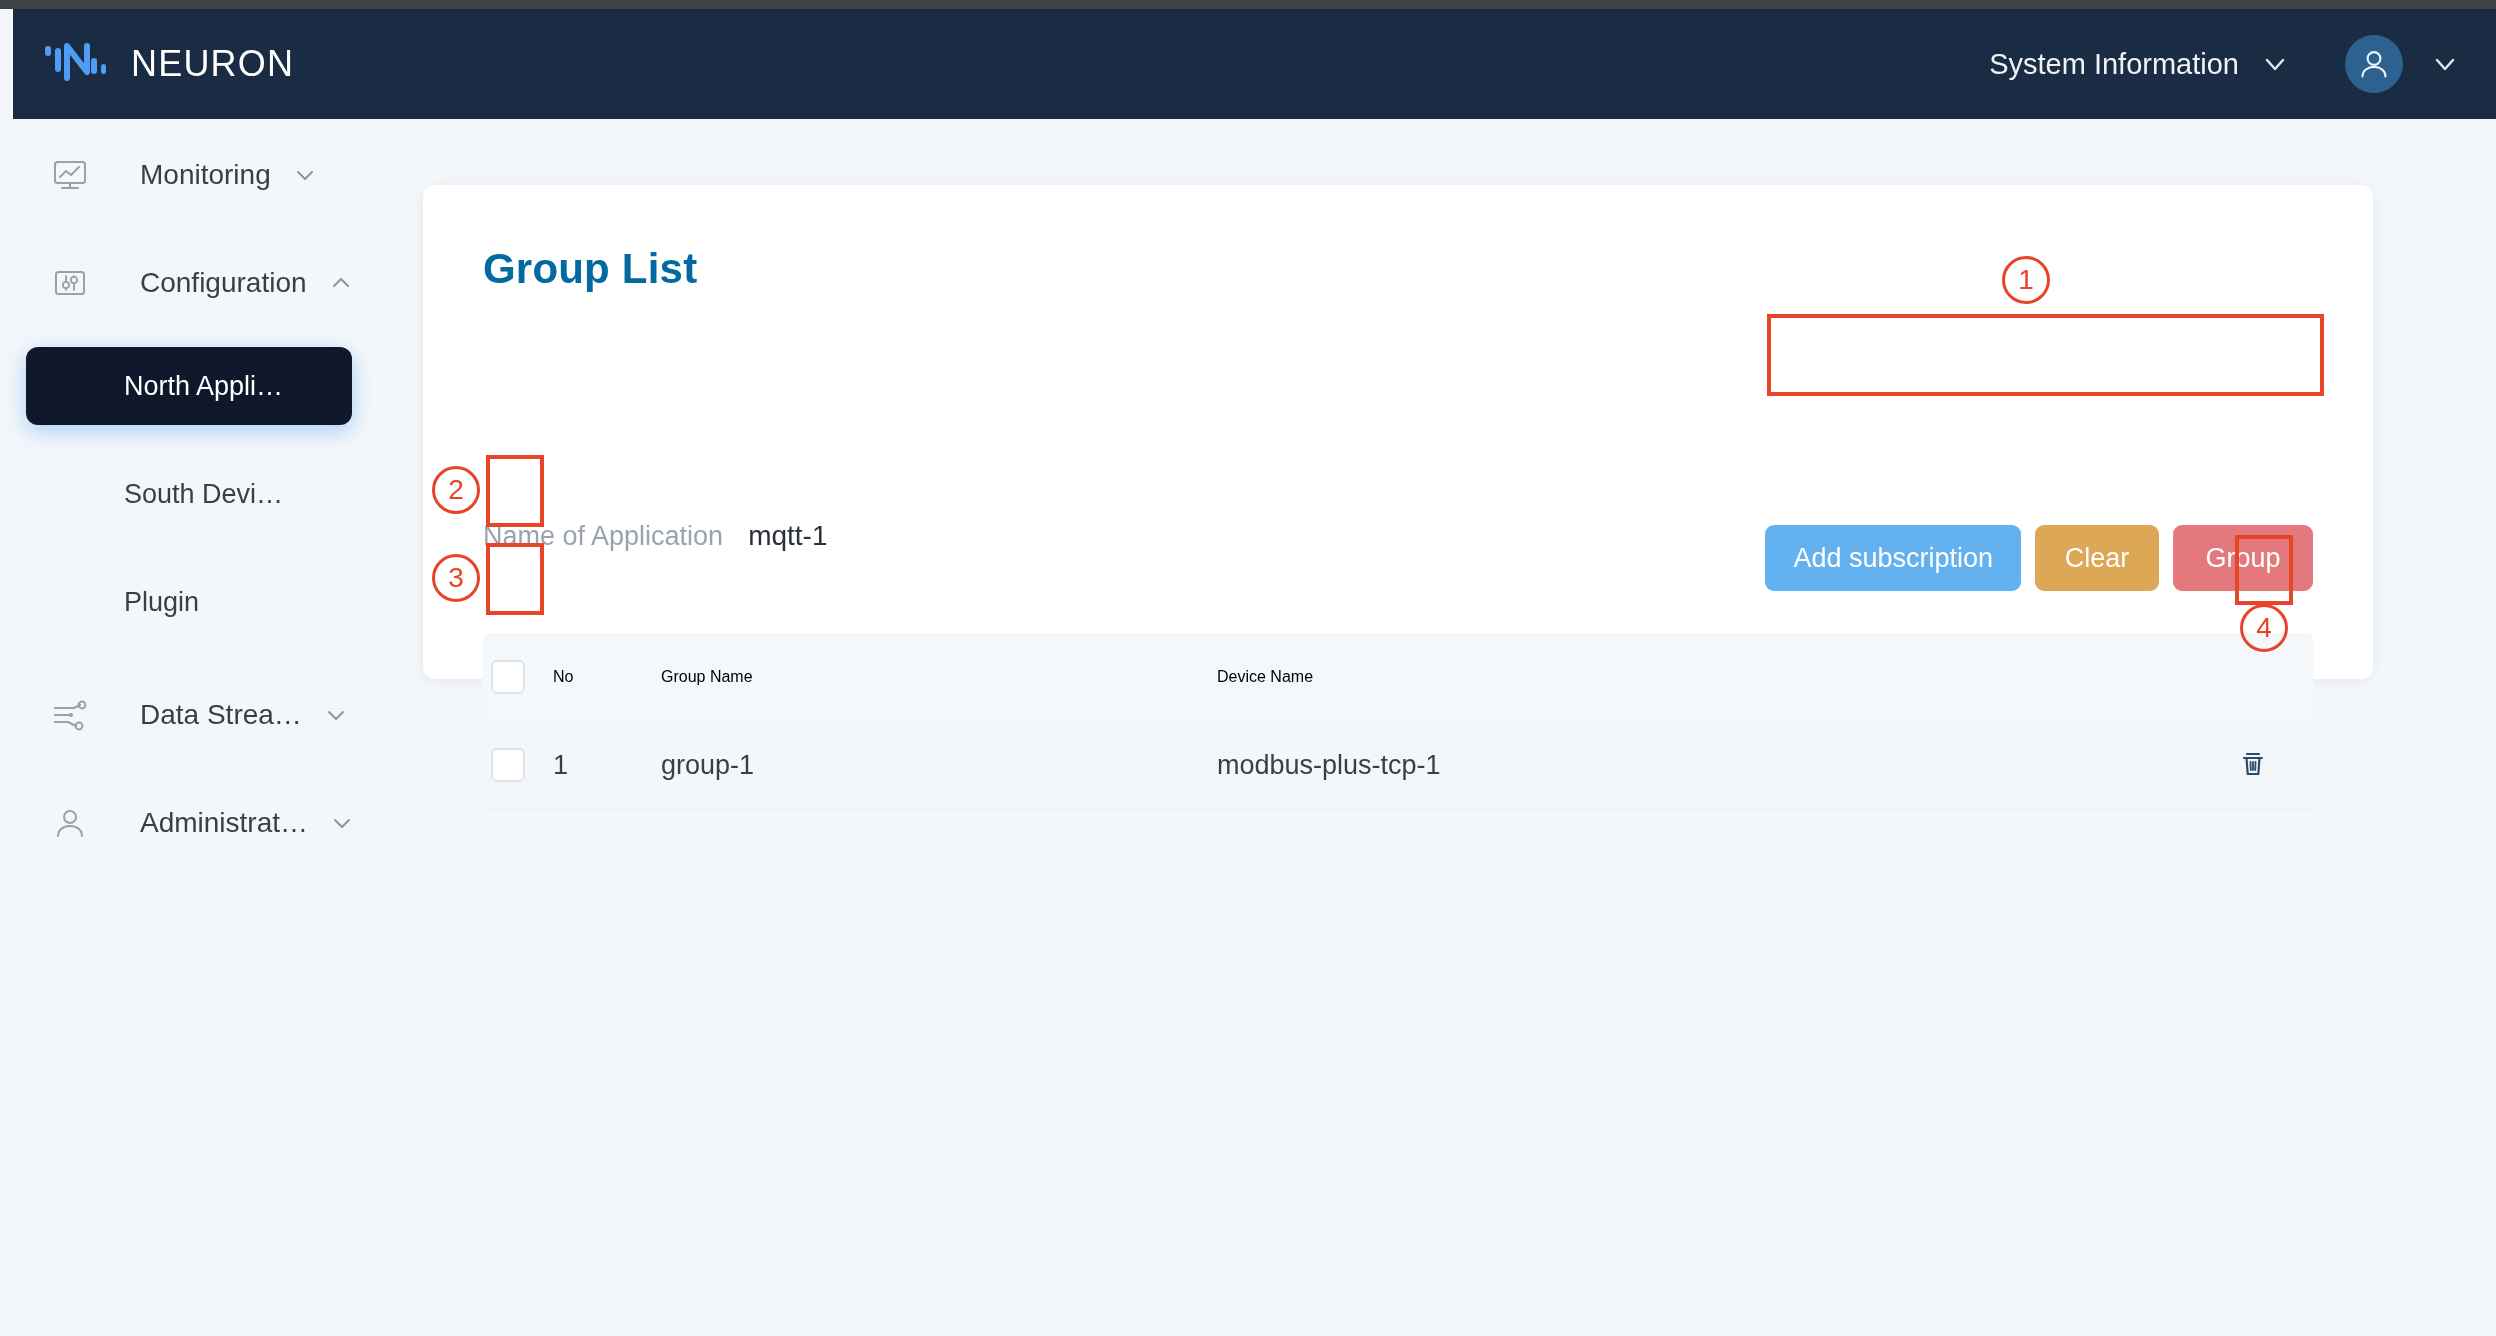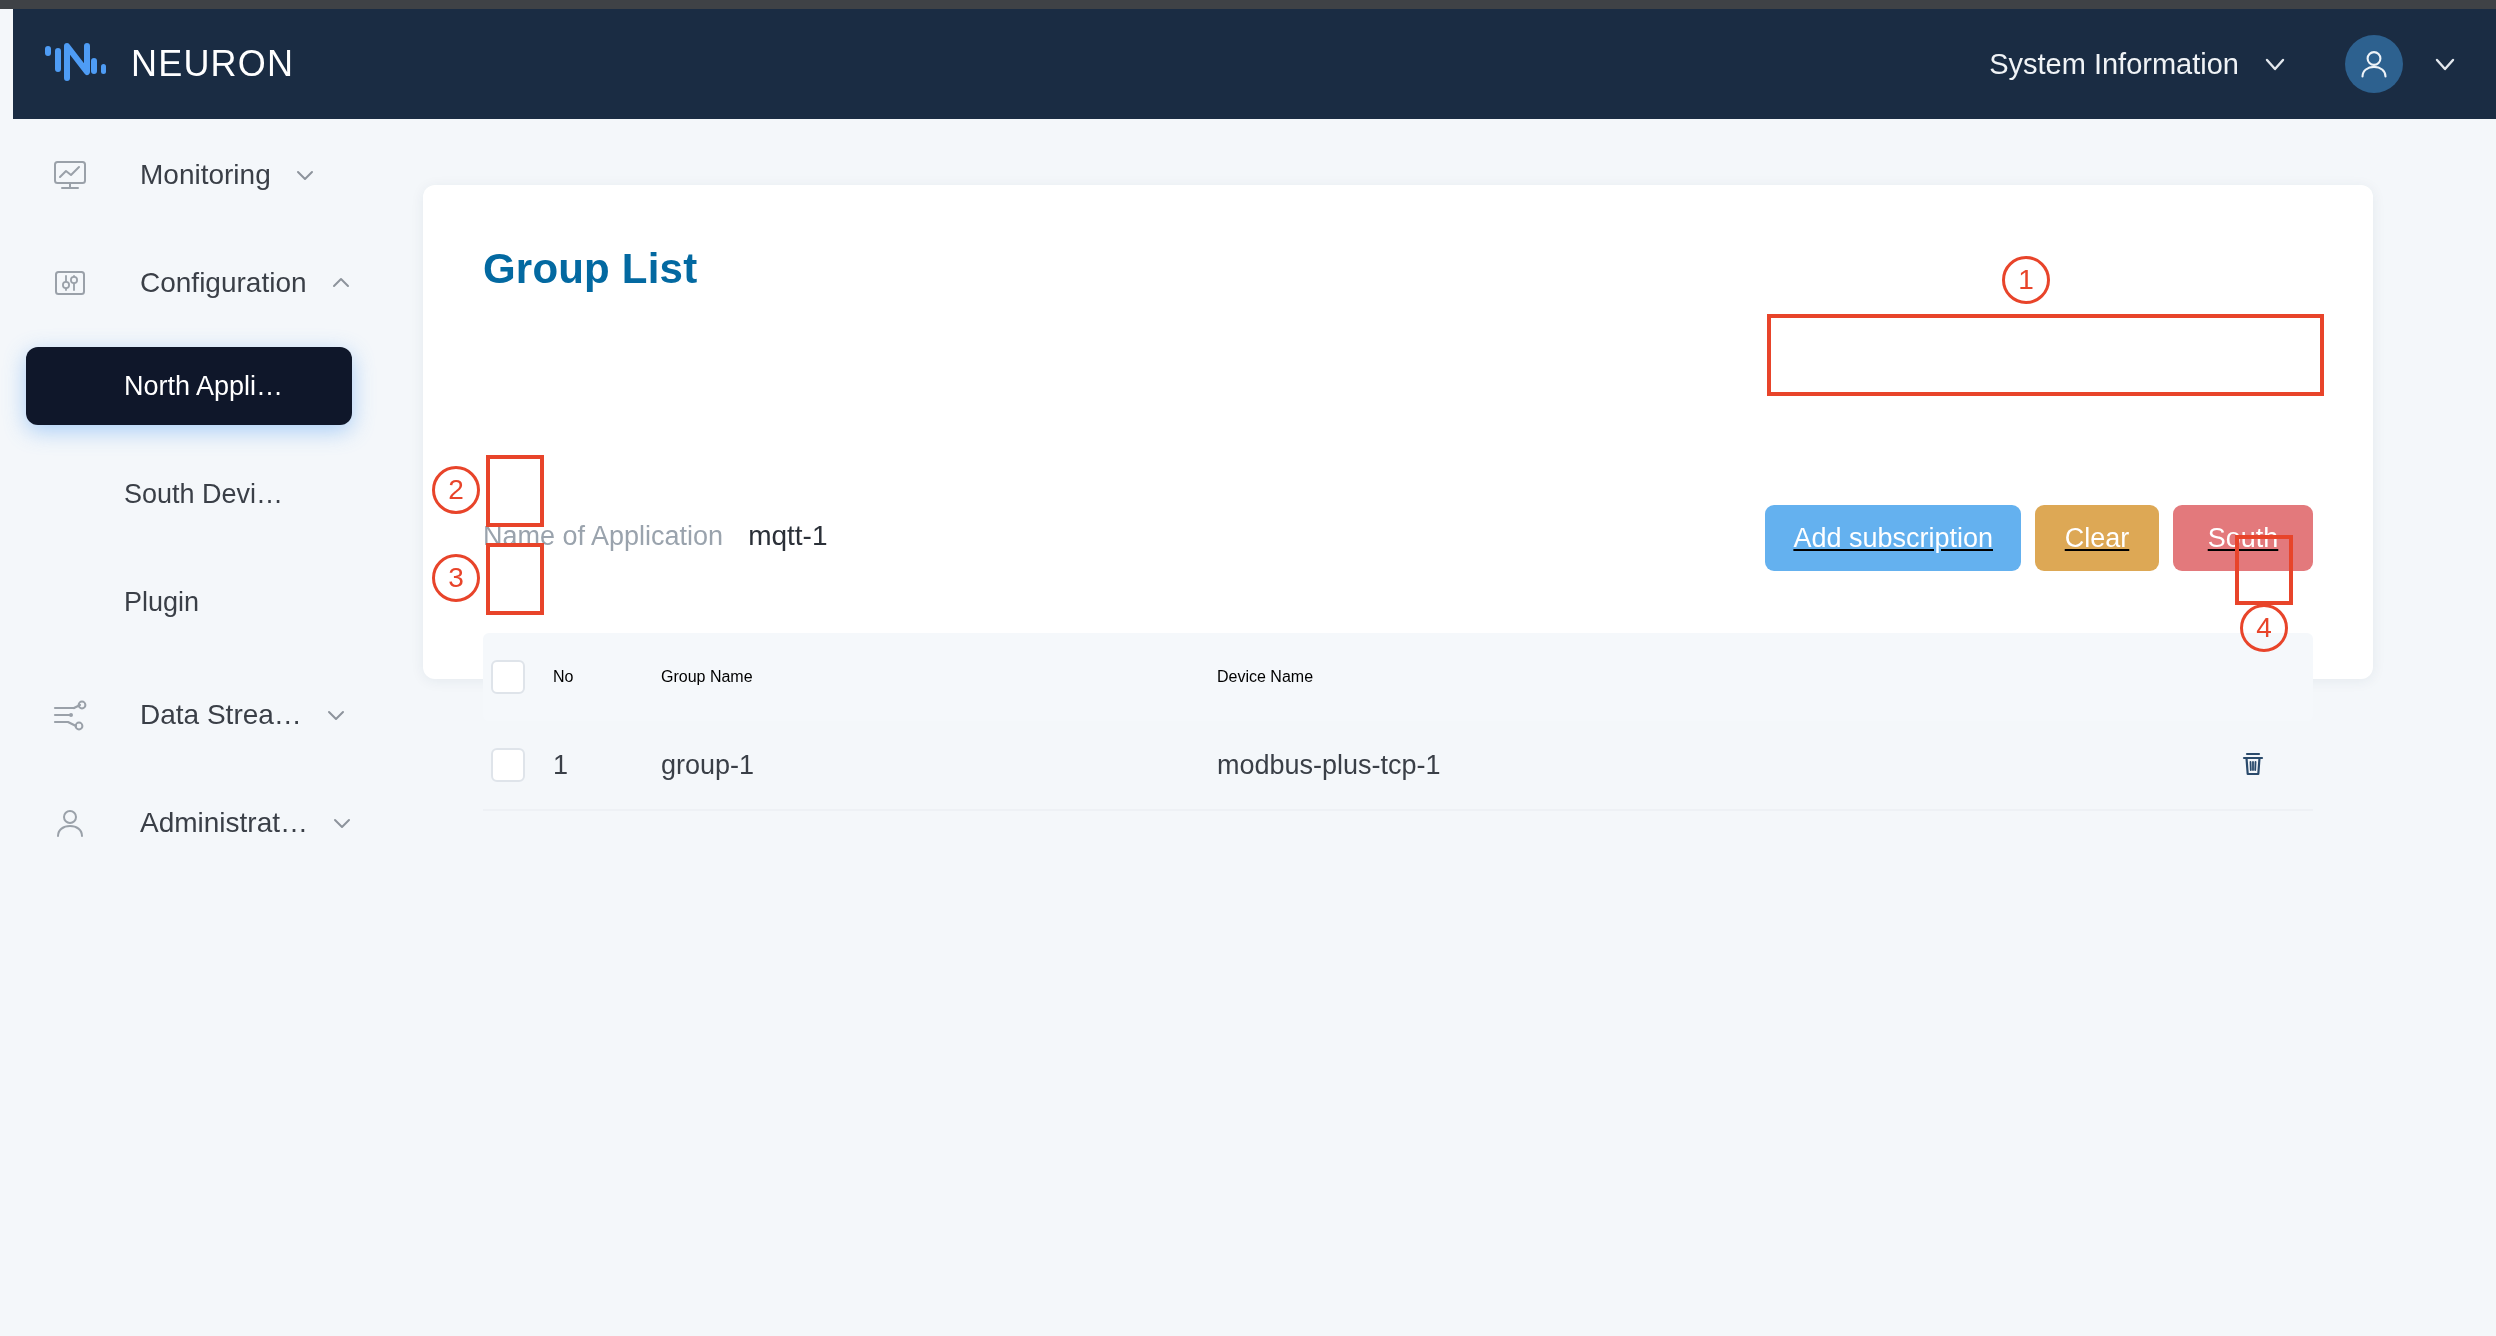--- a/index.html
+++ b/index.html
@@ -105,22 +105,22 @@
   }
   .meta-row {
     position: absolute; left: 60px; top: 335px;
     display: flex; align-items: flex-end; gap: 25px;
   }
   .meta-label { font-size: 27px; color: #9aa3ad; }
   .meta-value { font-size: 28px; color: #2b3038; }
 
   
   .btn-group {
-    position: absolute; right: 60px; top: 320px;
-    display: flex; gap: 14px; text-decoration: underline;
+    position: absolute; right: 60px; top: 340px;
+    display: flex; gap: 14px;
   }
   .btn {
     height: 66px; border: none; border-radius: 9px;
     color: #ffffff; font-size: 27px;
     font-family: "Liberation Sans", sans-serif;
     cursor: pointer; padding: 0 28px;
     display: flex; align-items: center; justify-content: center;
   }
   .btn-primary { background: #64b1ef; min-width: 232px; }
   .btn-warn    { background: #dda855; min-width: 124px; }
@@ -309,21 +309,21 @@
   <div class="card-title">Group List</div>
 
   <div class="meta-row">
     <span class="meta-label">Name of Application</span>
     <span class="meta-value">mqtt-1</span>
   </div>
 
   <div class="btn-group">
     <button class="btn btn-primary">Add subscription</button>
     <button class="btn btn-warn">Clear</button>
-    <button class="btn btn-danger">South</button>
+    <button class="btn btn-danger">Group</button>
   </div>
 
   <div class="thead">
     <div class="col-check">
       <span class="checkbox"></span>
     </div>
     <div class="col-no">No</div>
     <div class="col-group">Group Name</div>
     <div class="col-dev">Device Name</div>
     <div class="col-act"></div>

